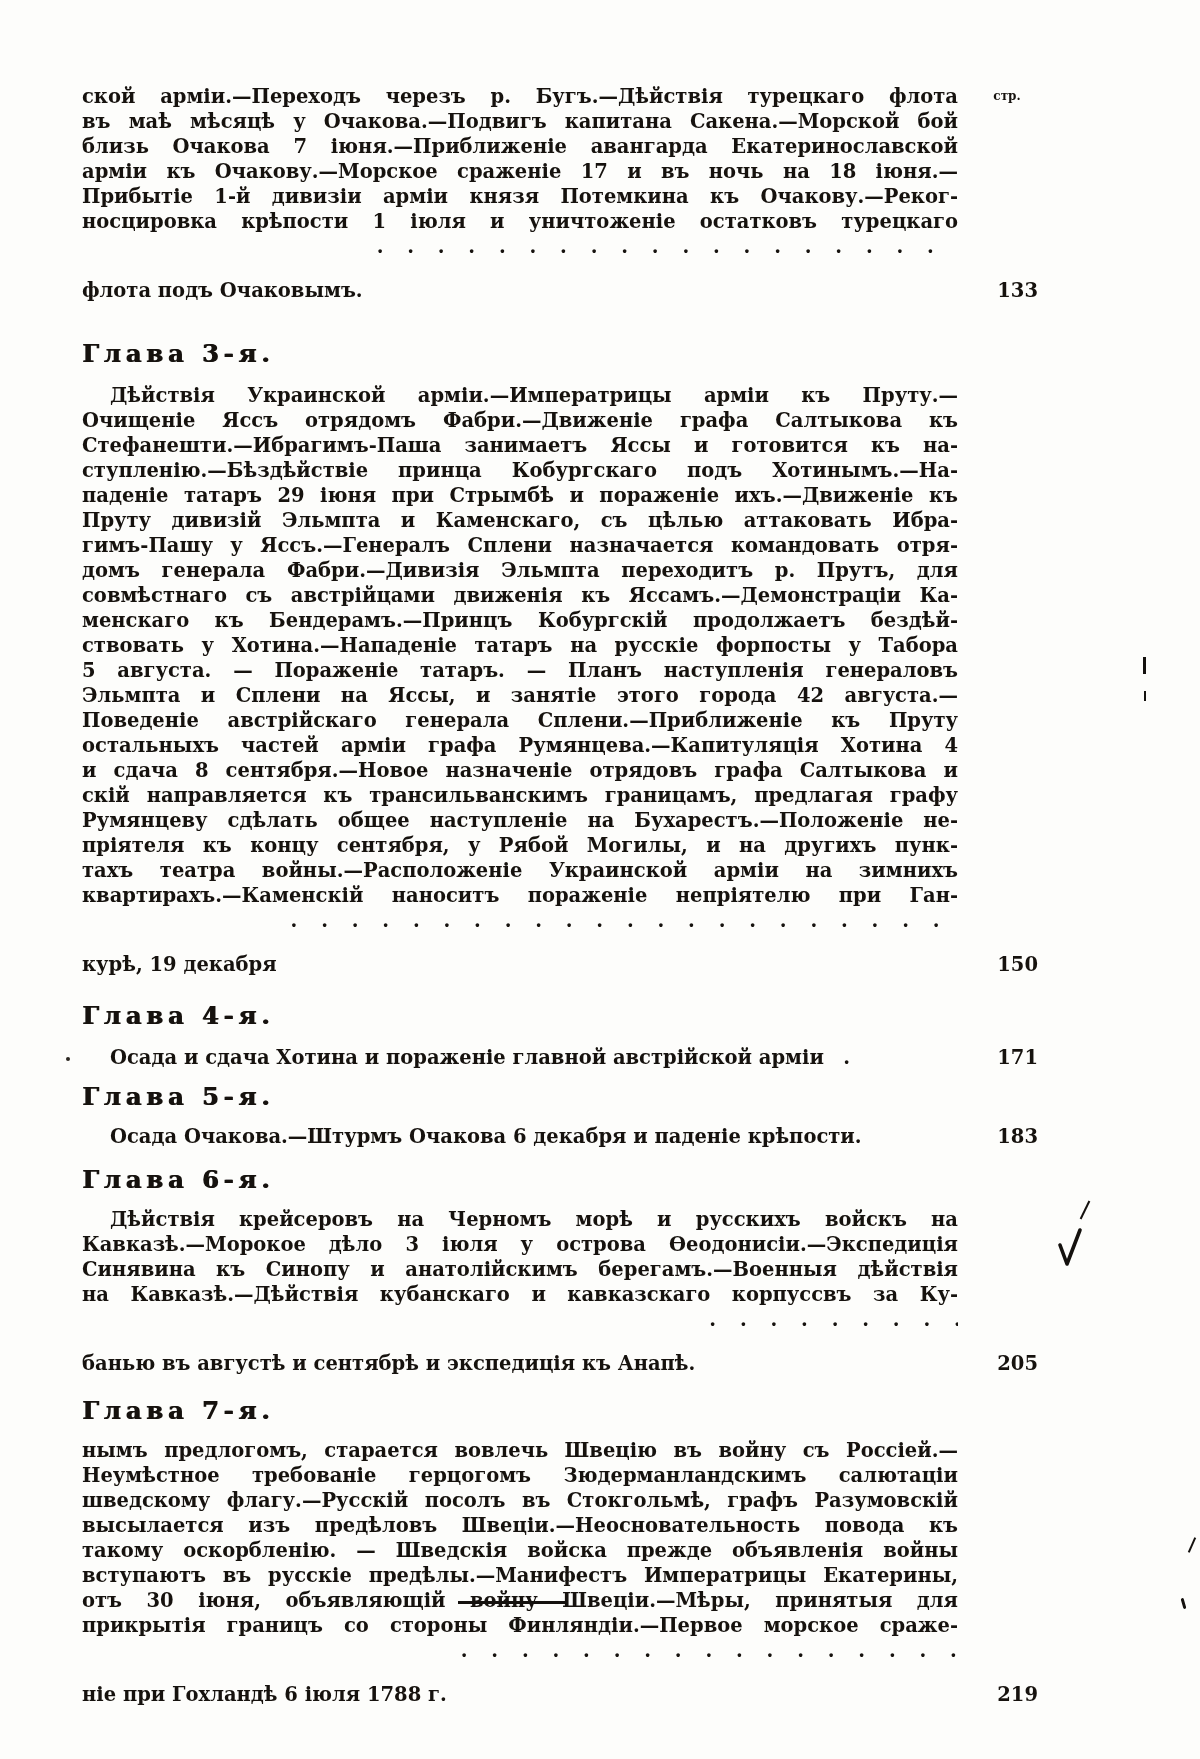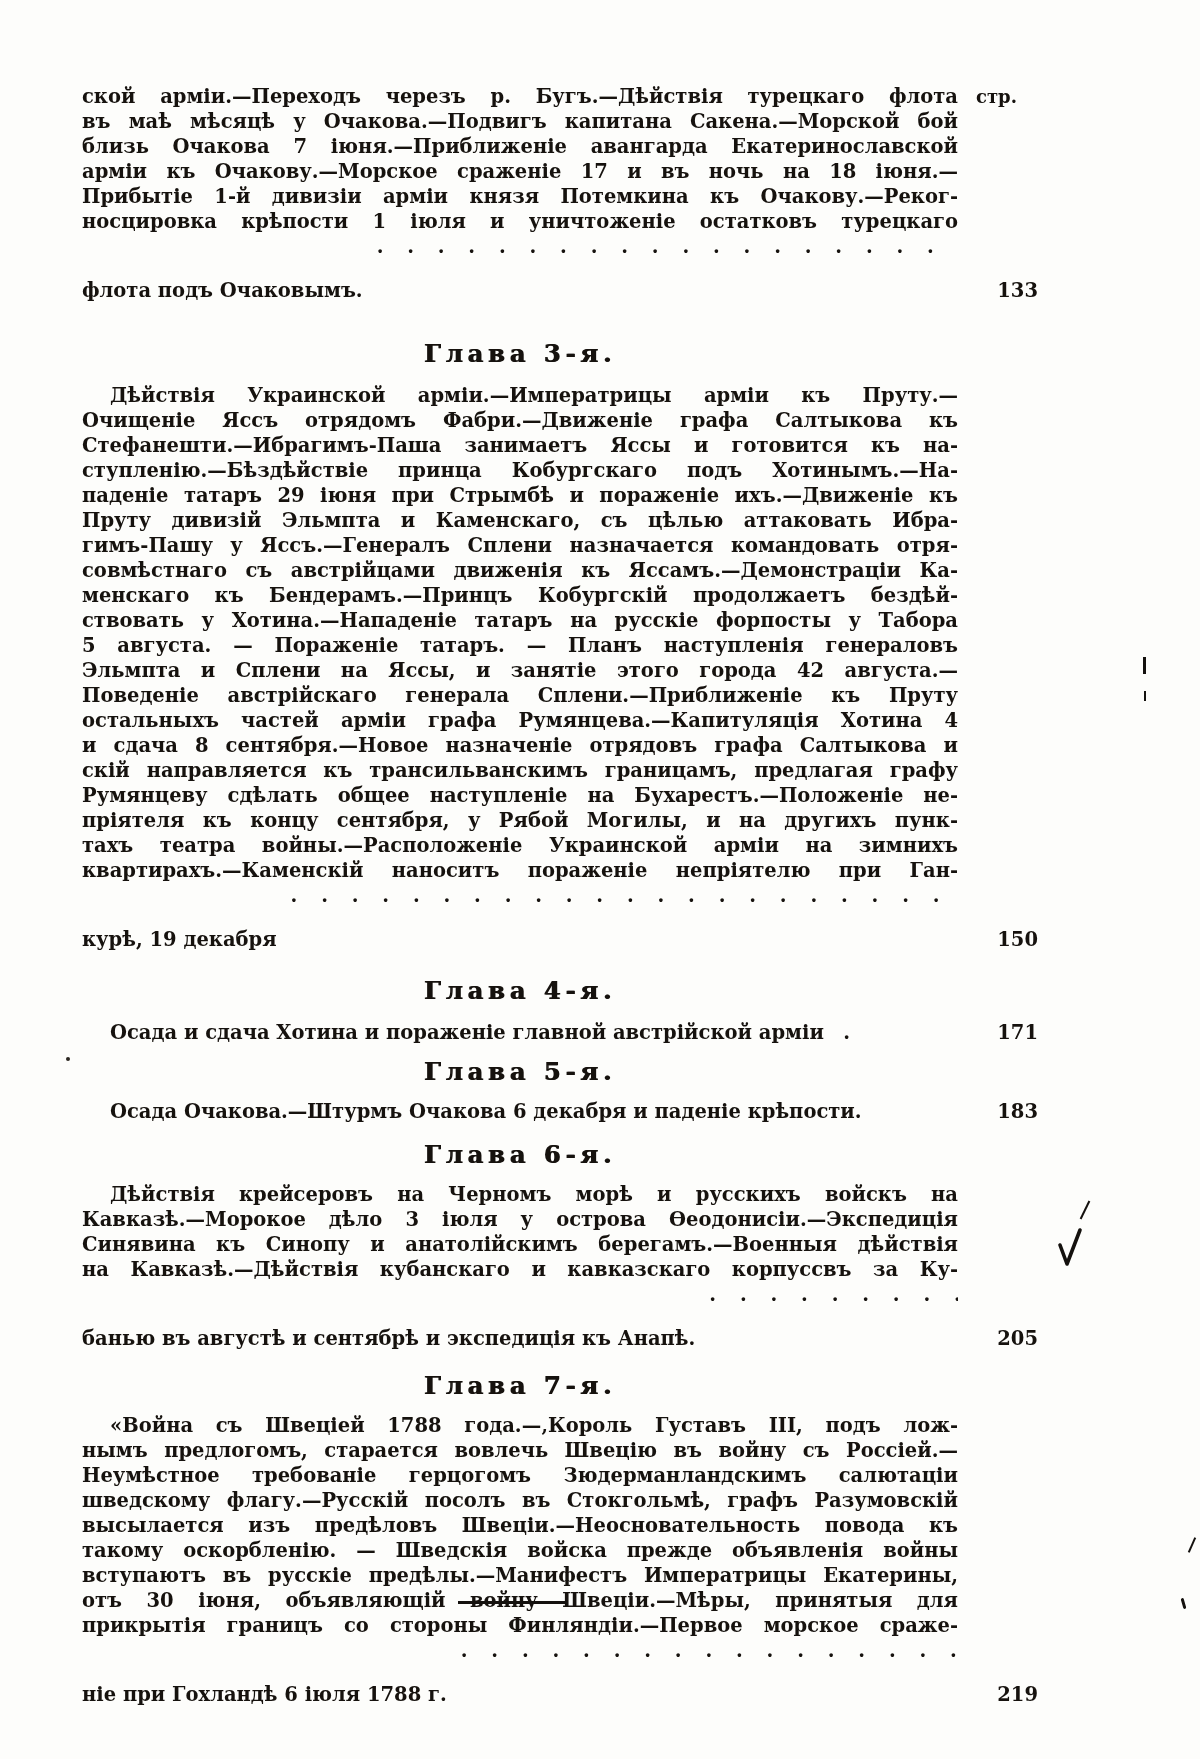--- a/index.html
+++ b/index.html
@@ -10,42 +10,41 @@
     background:#fdfdfb;
     color:#16120e;
     font-family:"DejaVu Serif", serif;
     font-weight:700;
     font-size:19.5px;
     overflow:hidden;
   }
   .content{position:absolute;left:82px;top:84px;width:876px;}
   .col-header{
     position:absolute;top:84px;left:976px;width:62px;
-    text-align:left;font-size:18px;line-height:25px;
+    text-align:center;font-size:12px;line-height:25px;
   }
   .entry{position:relative;margin:0;}
   .line{
     line-height:25px;
     text-align:justify;
     text-align-last:justify;
   }
   .line.first{text-indent:28px;}
   .line.single{text-align:left;text-align-last:auto;text-indent:28px;white-space:nowrap;}
   .line.last{display:flex;text-align:left;text-align-last:auto;}
   .line.last .t{white-space:nowrap;margin-top:44px;}
   .line.last .dots{
     flex:1 1 0;min-width:0;overflow:hidden;white-space:nowrap;
     word-spacing:17px;padding-left:14px;
   }
   .pagenum{
     position:absolute;right:-80px;bottom:0;width:62px;
     text-align:right;line-height:25px;
   }
   .chapter-heading{
-    text-align:center;
     font-size:24px;line-height:30px;
     letter-spacing:5px;
     text-shadow:1px 0 0 currentColor;
   }
   .chapter-heading.h3{margin:36px 0 14px;}
   .chapter-heading.h4{margin:24px 0 14px;}
   .chapter-heading.h5{margin:12px 0 12px;}
   .chapter-heading.h6{margin:16px 0 12px;}
   .chapter-heading.h7{margin:20px 0 12px;}
   .rule{
@@ -94,20 +93,21 @@
     <div class="chapter-heading h3">Глава 3-я.</div>
 
     <div class="entry">
       <div class="line first">Дѣйствія Украинской арміи.—Императрицы арміи къ Пруту.—</div>
       <div class="line">Очищеніе Яссъ отрядомъ Фабри.—Движеніе графа Салтыкова къ</div>
       <div class="line">Стефанешти.—Ибрагимъ-Паша занимаетъ Яссы и готовится къ на-</div>
       <div class="line">ступленію.—Бѣздѣйствіе принца Кобургскаго подъ Хотинымъ.—На-</div>
       <div class="line">паденіе татаръ 29 іюня при Стрымбѣ и пораженіе ихъ.—Движеніе къ</div>
       <div class="line">Пруту дивизій Эльмпта и Каменскаго, съ цѣлью аттаковать Ибра-</div>
       <div class="line">гимъ-Пашу у Яссъ.—Генералъ Сплени назначается командовать отря-</div>
+      <div class="line">домъ генерала Фабри.—Дивизія Эльмпта переходитъ р. Прутъ, для</div>
       <div class="line">совмѣстнаго съ австрійцами движенія къ Яссамъ.—Демонстраціи Ка-</div>
       <div class="line">менскаго къ Бендерамъ.—Принцъ Кобургскій продолжаетъ бездѣй-</div>
       <div class="line">ствовать у Хотина.—Нападеніе татаръ на русскіе форпосты у Табора</div>
       <div class="line">5 августа. — Пораженіе татаръ. — Планъ наступленія генераловъ</div>
       <div class="line">Эльмпта и Сплени на Яссы, и занятіе этого города 42 августа.—</div>
       <div class="line">Поведеніе австрійскаго генерала Сплени.—Приближеніе къ Пруту</div>
       <div class="line">остальныхъ частей арміи графа Румянцева.—Капитуляція Хотина 4</div>
       <div class="line">и сдача 8 сентября.—Новое назначеніе отрядовъ графа Салтыкова и</div>
       <div class="line">скій направляется къ трансильванскимъ границамъ, предлагая графу</div>
       <div class="line">Румянцеву сдѣлать общее наступленіе на Бухарестъ.—Положеніе не-</div>
@@ -145,21 +145,20 @@
       <div class="line last">
         <span class="t">банью въ августѣ и сентябрѣ и экспедиція къ Анапѣ.</span>
         <span class="dots">. . . . . . . . . . . . . . . . . . . . . . . . . .</span>
       </div>
       <span class="pagenum">205</span>
     </div>
 
     <div class="chapter-heading h7">Глава 7-я.</div>
 
     <div class="entry">
-      <div class="line first">«Война съ Швеціей 1788 года.—‚Король Густавъ III, подъ лож-</div>
       <div class="line">нымъ предлогомъ, старается вовлечь Швецію въ войну съ Россіей.—</div>
       <div class="line">Неумѣстное требованіе герцогомъ Зюдерманландскимъ салютаціи</div>
       <div class="line">шведскому флагу.—Русскій посолъ въ Стокгольмѣ, графъ Разумовскій</div>
       <div class="line">высылается изъ предѣловъ Швеціи.—Неосновательность повода къ</div>
       <div class="line">такому оскорбленію. — Шведскія войска прежде объявленія войны</div>
       <div class="line">вступаютъ въ русскіе предѣлы.—Манифестъ Императрицы Екатерины,</div>
       <div class="line">отъ 30 іюня, объявляющій войну Швеціи.—Мѣры, принятыя для</div>
       <div class="line">прикрытія границъ со стороны Финляндіи.—Первое морское сраже-</div>
       <div class="line last">
         <span class="t">ніе при Гохландѣ 6 іюля 1788 г.</span>

